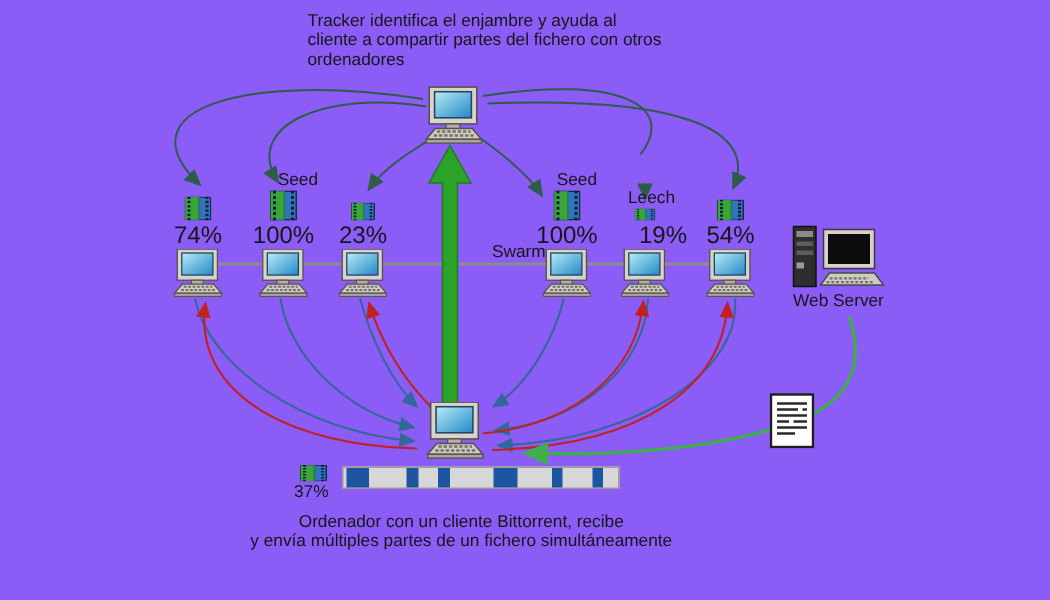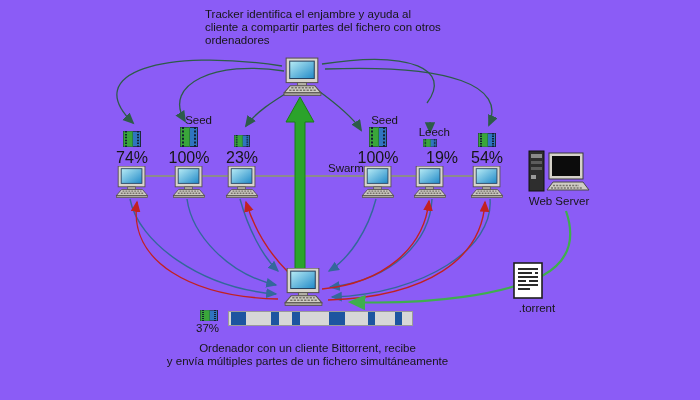--- a/index.html
+++ b/index.html
@@ -171,21 +171,20 @@
     </svg>
 
   <svg class="abs" style="left:527px;top:149px;" width="64" height="46">
       <use href="#server"></use>
     </svg>
   <div class="abs txt ctr" style="left:519px;top:195px;width:80px;">Web Server</div>
 
   <svg class="abs" style="left:513px;top:262px;" width="30" height="37">
       <use href="#doc"></use>
     </svg>
-  <div class="abs txt ctr" style="left:472px;top:302px;width:130px;">.torrent</div>
 
   <svg class="abs" style="left:281px;top:268px;" width="45" height="39">
       <use href="#pc"></use>
     </svg>
   <svg class="abs" style="left:200px;top:310px;" width="18" height="11">
       <use href="#film" width="18" height="11"></use>
     </svg>
   <div class="abs txt" style="left:196px;top:322px;width:40px;">37%</div>
   <div id="bar">
       <div class="seg" style="left: 2px; width: 15px;"></div>

